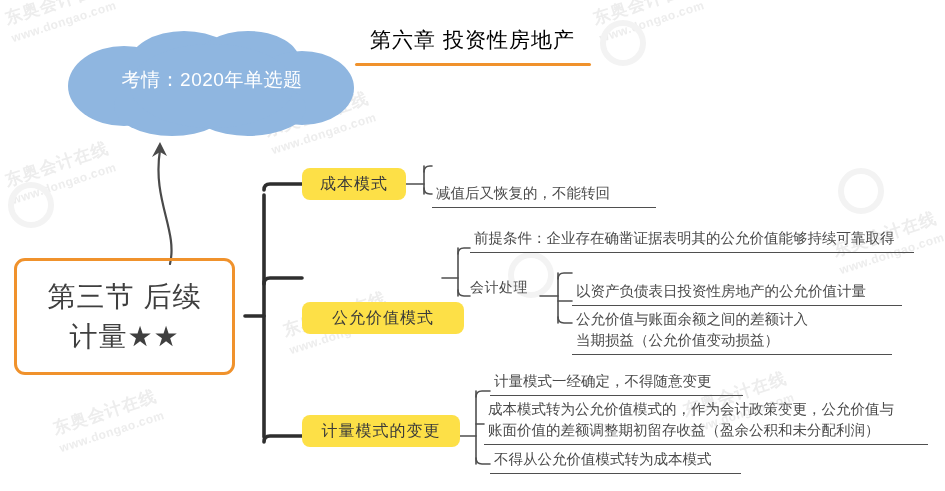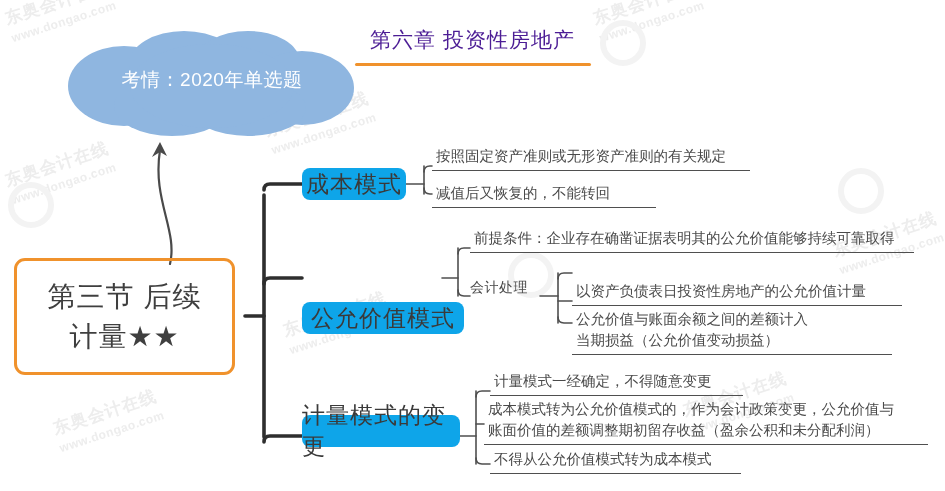--- a/index.html
+++ b/index.html
@@ -89,24 +89,24 @@
     color: #3f3f3f;
     font-size: 28px;
     line-height: 40px;
     text-align: center;
     white-space: pre-line;
     letter-spacing: 1px;
   }
 
   .branch-node {
     position: absolute;
-    background: #0ea5e9;
+    background: #fde047;
     border-radius: 8px;
     color: #3a3a3a;
-    font-size: 23px;
+    font-size: 16px;
     display: flex;
     align-items: center;
     justify-content: center;
     letter-spacing: 1px;
     height: 32px;
     box-sizing: border-box;
   }
   #branch-cost      { left: 302px; top: 168px; width: 104px; }
   #branch-fairvalue { left: 302px; top: 262px; width: 162px; margin-top: 40px; }
   #branch-change    { left: 302px; top: 415px; width: 158px; }
@@ -148,21 +148,21 @@
   
   #page-header {
     position: absolute;
     left: 0; top: 26px;
     width: 945px;
     z-index: 3;
     text-align: center;
   }
   #page-title {
     font-size: 21px;
-    color: #4c1d95;
+    color: #000000;
     letter-spacing: 1px;
     text-align: center;
   }
   #title-underline {
     width: 236px;
     height: 3px;
     background: #F0922C;
     margin: 9px auto 0 auto;
     border-radius: 2px;
   }
@@ -276,21 +276,20 @@
   </div>
 
   <div id="root-node">
     <div id="root-label">第三节 后续
 计量★★</div>
   </div>
 
   <div class="branch-node" id="branch-cost">
     <span>成本模式</span>
   </div>
-  <div class="leaf" id="leaf-cost-0">按照固定资产准则或无形资产准则的有关规定</div>
   <div class="leaf" id="leaf-cost-1">减值后又恢复的，不能转回</div>
 
   <div class="branch-node" id="branch-fairvalue">
     <span>公允价值模式</span>
   </div>
   <div class="leaf" id="leaf-fv-pre">前提条件：企业存在确凿证据表明其的公允价值能够持续可靠取得</div>
   <div class="sublabel" id="sublabel-acct">会计处理</div>
   <div class="leaf" id="leaf-fv-1">以资产负债表日投资性房地产的公允价值计量</div>
   <div class="leaf" id="leaf-fv-2">公允价值与账面余额之间的差额计入
 当期损益（公允价值变动损益）</div>

